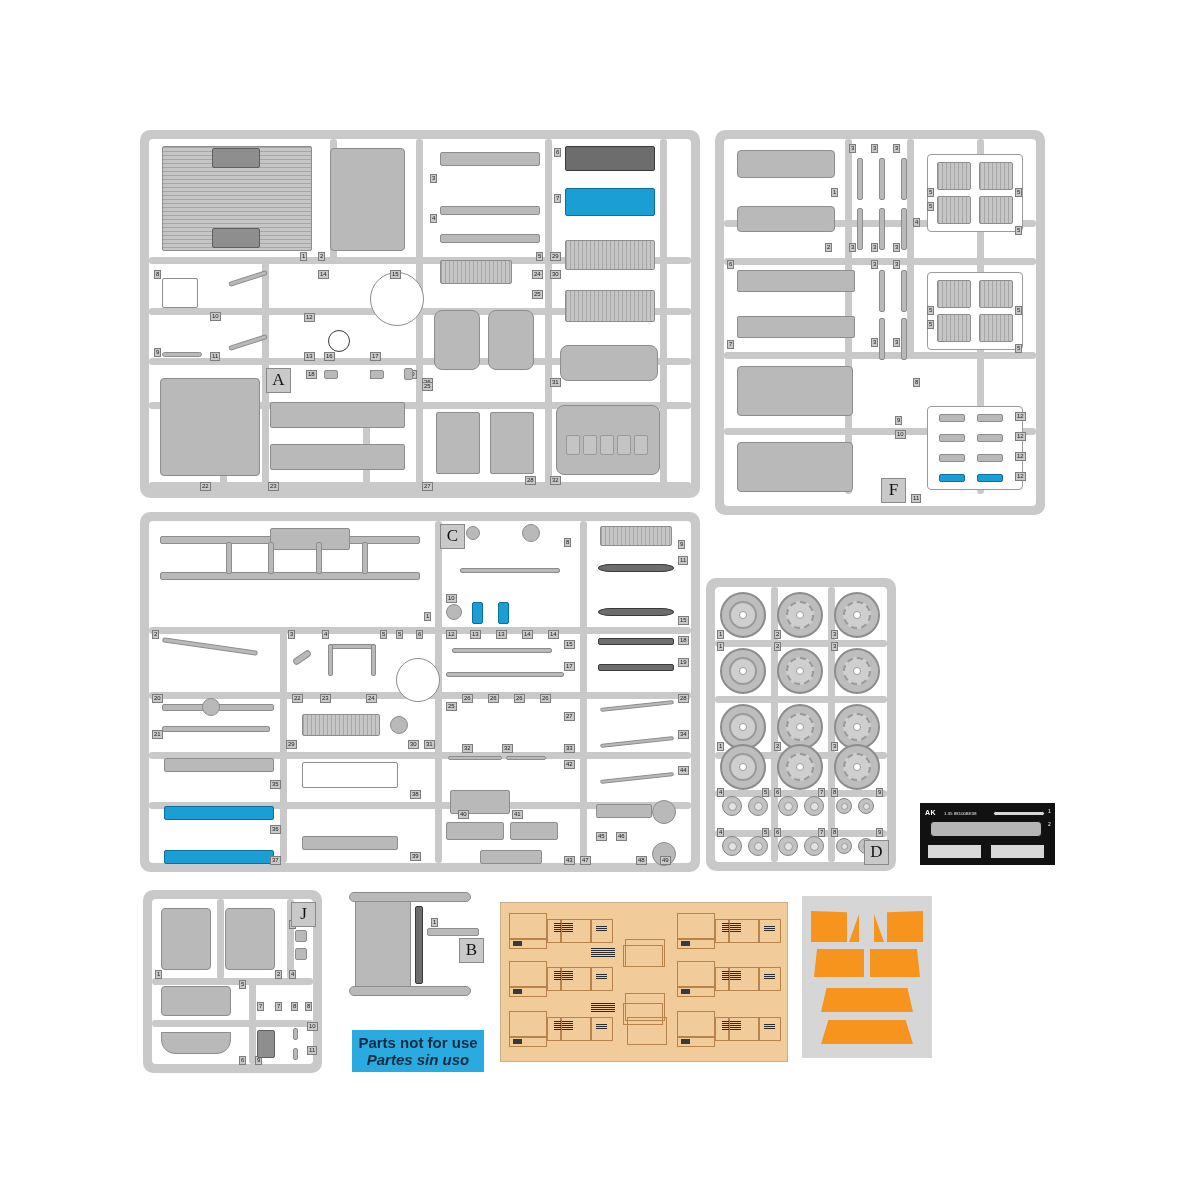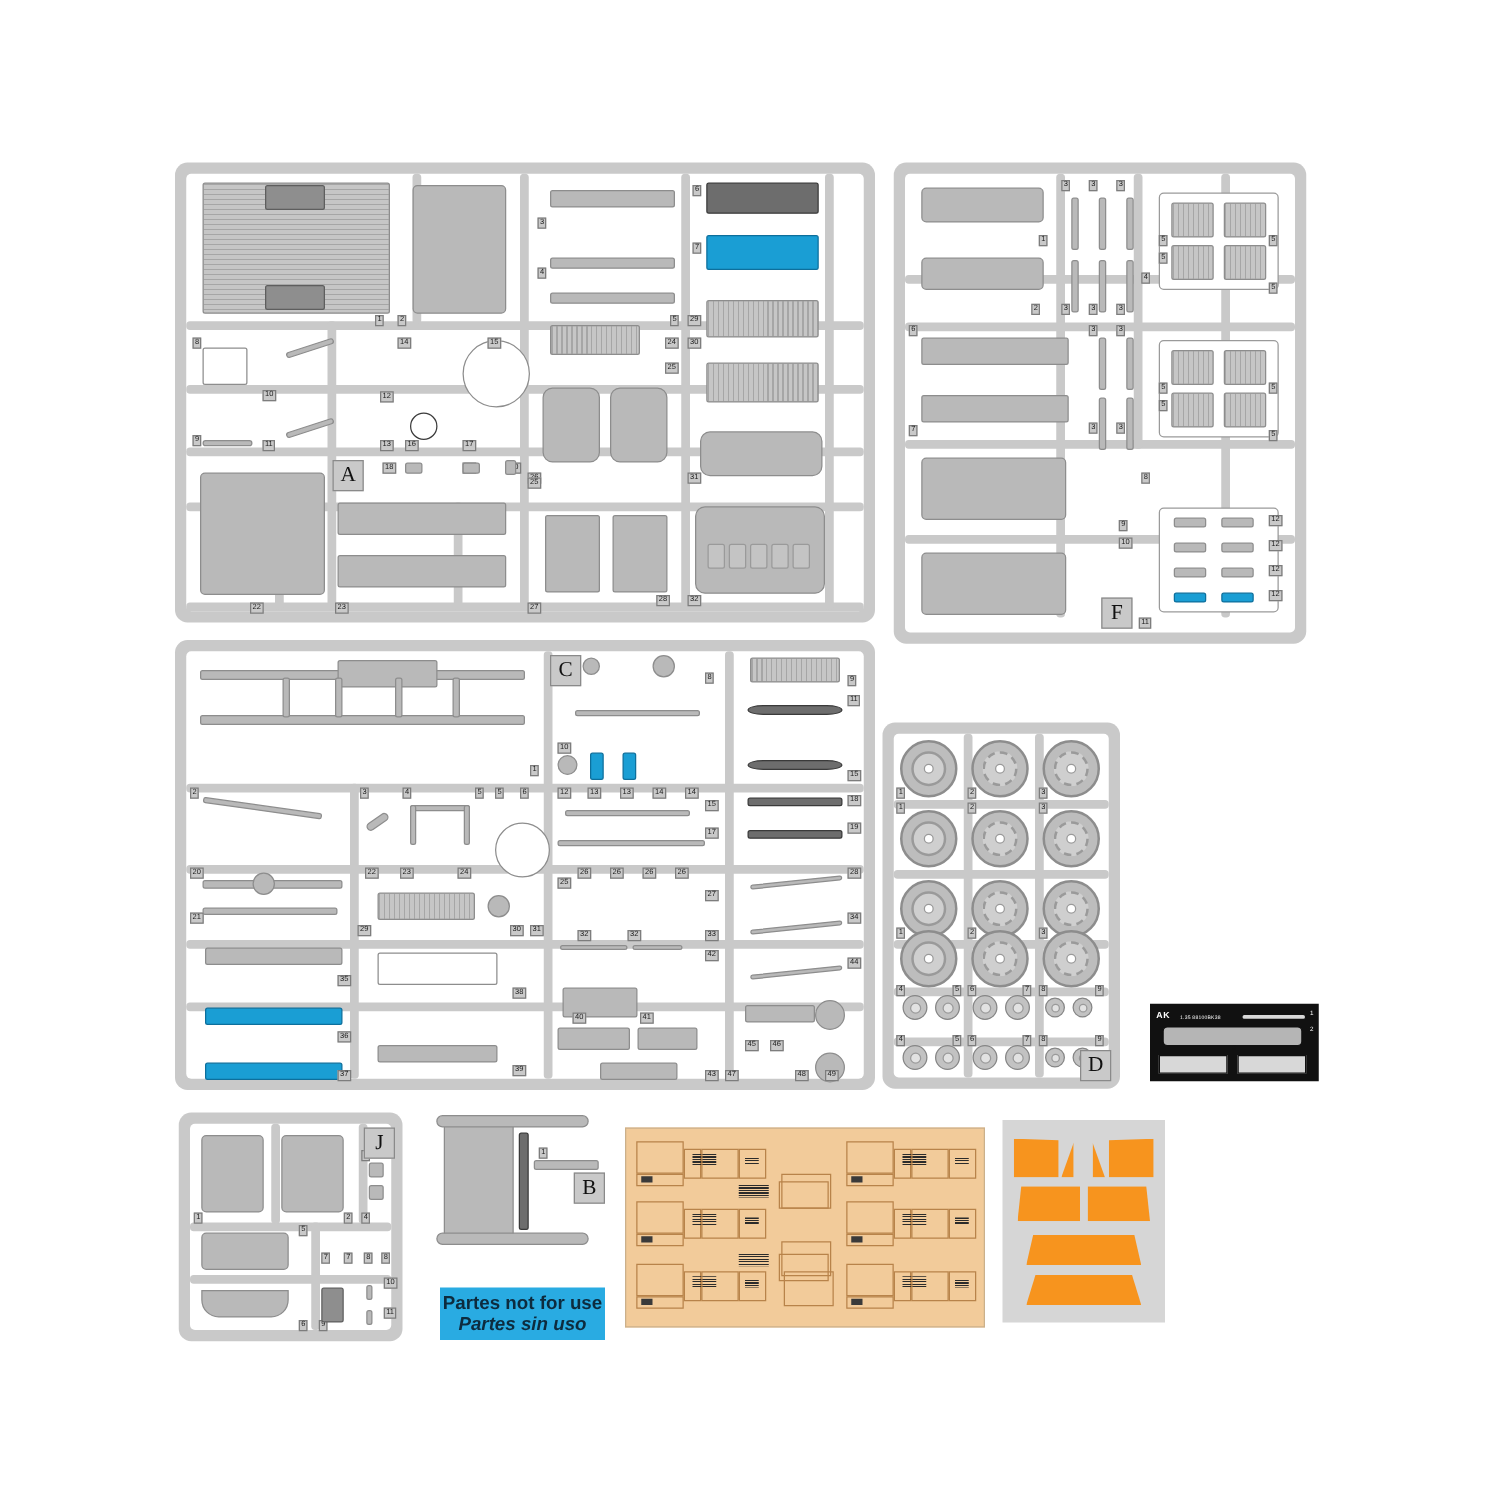--- a/index.html
+++ b/index.html
@@ -501,21 +501,21 @@
   <div class="part r2" style="left:12px;top:6px;width:56px;height:98px;"></div>
   <div class="part r2 darker" style="left:72px;top:16px;width:8px;height:78px;"></div>
   <div class="part r2" style="left:6px;top:2px;width:122px;height:10px;border-radius:5px;"></div>
   <div class="part r2" style="left:6px;top:96px;width:122px;height:10px;border-radius:5px;"></div>
   <div class="part r2" style="left:84px;top:38px;width:52px;height:8px;"></div>
   <div class="num" style="left:88px;top:28px;">1</div>
   <div class="letter" style="left:116px;top:48px;">B</div>
 </div>
 
 <div class="banner" style="left:352px;top:1030px;width:132px;height:42px;">
-  <div class="l1">Partes not for use</div>
+  <div class="l1">Parts not for use</div>
   <div class="l2">Partes sin uso</div>
 </div>
 
 <div class="decals" style="left:500px;top:902px;width:286px;height:158px;">
 
   <div class="dc" style="left:8px;top:10px;width:38px;height:26px;"></div>
   <div class="dc" style="left:8px;top:36px;width:38px;height:10px;"></div>
   <div class="dcblk" style="left:12px;top:38px;width:9px;height:5px;"></div>
   <div class="dc" style="left:46px;top:16px;width:14px;height:24px;"></div>
   <div class="dctext" style="left:53px;top:20px;width:19px;height:9px;"></div>

